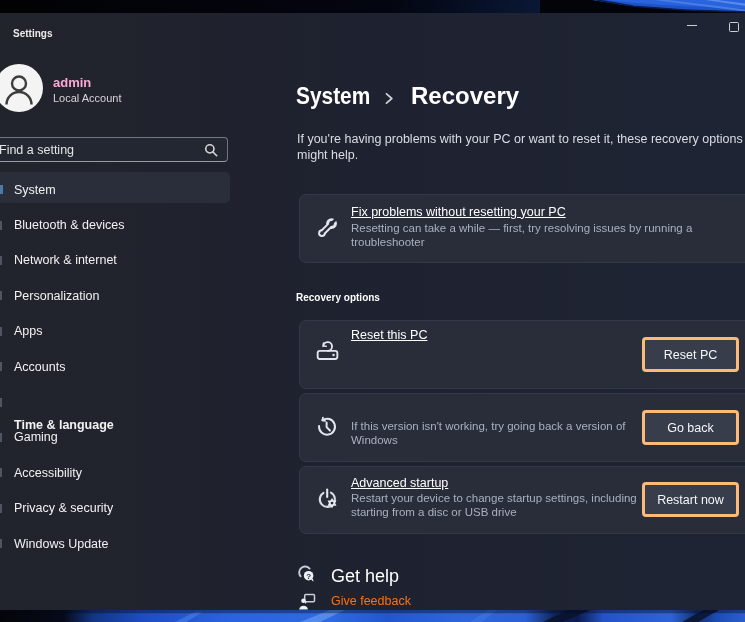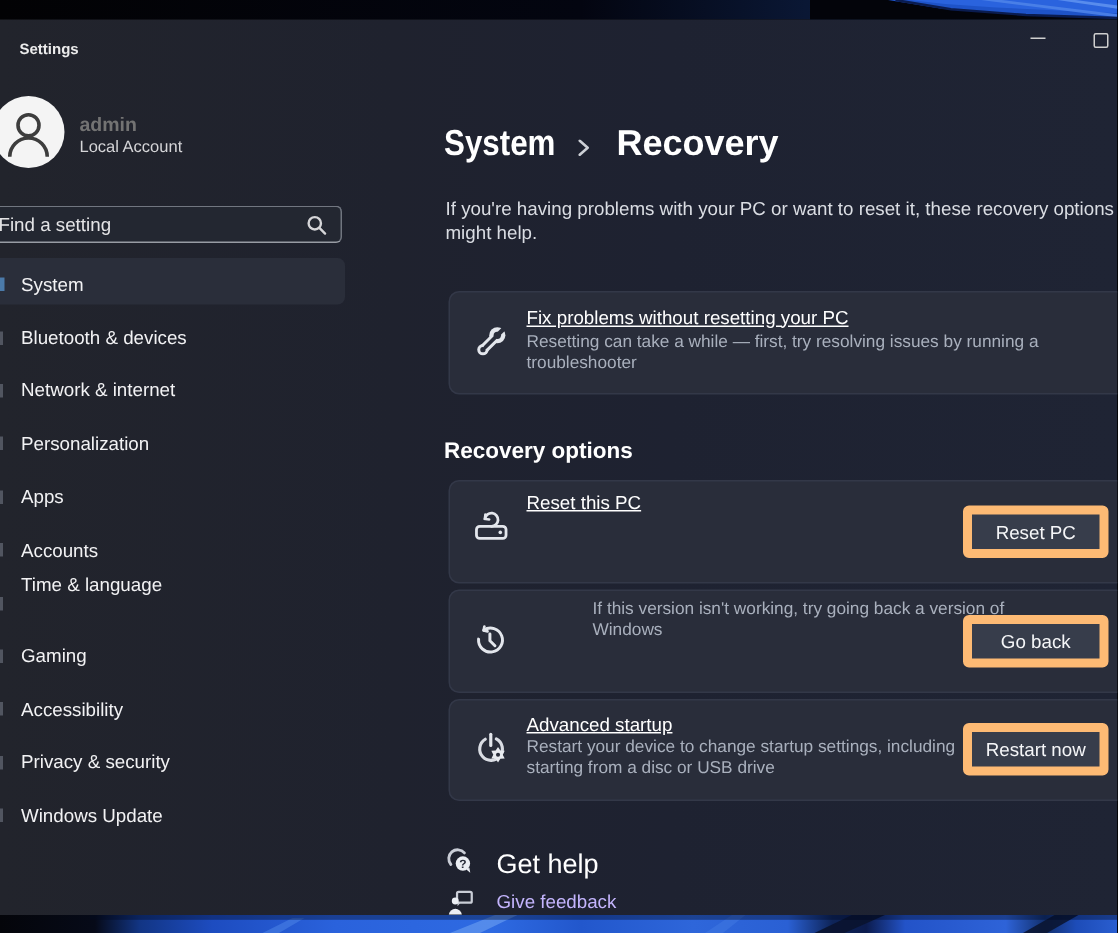--- a/index.html
+++ b/index.html
@@ -8,28 +8,28 @@
   .abs{position:absolute;}
   
   #topstrip{left:0;top:0;width:745px;height:13px;
     background:linear-gradient(90deg,#020204 0%,#030510 52%,#0a1734 72%,#0d1d44 85%,#0a1534 100%);}
   
   #win{left:0;top:13px;width:745px;height:597px;
     background:linear-gradient(90deg,#22242c 0%,#1f222e 35%,#1e2231 60%,#1f2434 100%);}
   
   #botstrip{left:0;top:610px;width:745px;height:12px;}
 
-  .txt{color:#737373;}
+  .txt{color:#f9a8d4;}
   .navitem{position:absolute;left:14px;font-size:12.5px;color:#f2f2f4;white-space:nowrap;}
   .card{position:absolute;left:299px;width:462px;background:#292d3a;
     border:1px solid #333848;border-radius:7px;box-sizing:border-box;}
   .cardtitle{position:absolute;left:52px;font-size:12.5px;color:#ffffff;white-space:nowrap;text-decoration:underline;}
   .carddesc{position:absolute;left:52px;font-size:11.5px;line-height:13.8px;color:#a9b0bd;white-space:nowrap;}
   .btn{position:absolute;left:343px;width:97px;height:35px;background:#373d4b;
-    border:6px solid #fdba74;border-radius:4px;box-sizing:border-box;
+    border:3px solid #fdba74;border-radius:4px;box-sizing:border-box;
     color:#f5f6f8;font-size:12.5px;display:flex;align-items:center;justify-content:center;}
   .cicon{position:absolute;left:19px;}
 </style>
 </head>
 <body>
 <div id="stage">
   <div class="abs" id="topstrip"></div>
   <div class="abs" id="win"></div>
 
   <svg class="abs" style="left:540px;top:0" width="205" height="13" viewBox="0 0 205 13">
@@ -61,21 +61,21 @@
     <line x1="8.7" y1="8.7" x2="12" y2="12" stroke="#d5d5d8" stroke-width="1.4" stroke-linecap="round"></line>
   </svg>
 
   <div class="abs" style="left:-12px;top:171.5px;width:242px;height:31px;background:#2a2e3a;border-radius:5px;"></div>
   <div class="navitem" style="top:182.5px;">System</div>
   <div class="navitem" style="top:217.9px;">Bluetooth &amp; devices</div>
   <div class="navitem" style="top:253.3px;">Network &amp; internet</div>
   <div class="navitem" style="top:288.7px;">Personalization</div>
   <div class="navitem" style="top:324.1px;">Apps</div>
   <div class="navitem" style="top:359.5px;">Accounts</div>
-  <div class="navitem" style="top:383px;">Time &amp; language</div>
+  <div class="navitem" style="top:418px;font-weight:bold;">Time &amp; language</div>
   <div class="navitem" style="top:430.3px;">Gaming</div>
   <div class="navitem" style="top:465.7px;">Accessibility</div>
   <div class="navitem" style="top:501.1px;">Privacy &amp; security</div>
   <div class="navitem" style="top:536.5px;">Windows Update</div>
   <div class="abs" style="left:0;top:185.2px;width:2.5px;height:9px;background:#5a9bd8;opacity:.7;"></div>
   <div class="abs" style="left:0;top:220.6px;width:2px;height:9px;background:#98a0ae;opacity:.4;"></div>
   <div class="abs" style="left:0;top:256px;width:2px;height:9px;background:#98a0ae;opacity:.4;"></div>
   <div class="abs" style="left:0;top:291.4px;width:2px;height:9px;background:#98a0ae;opacity:.4;"></div>
   <div class="abs" style="left:0;top:326.8px;width:2px;height:9px;background:#98a0ae;opacity:.4;"></div>
   <div class="abs" style="left:0;top:362.2px;width:2px;height:9px;background:#98a0ae;opacity:.4;"></div>
@@ -101,21 +101,21 @@
       <circle cx="5.2" cy="15.0" r="3.3" fill="#e3e6ec"></circle>
       <circle cx="5.2" cy="15.0" r="1.55" fill="#292d3a"></circle>
       <line x1="6.6" y1="13.6" x2="12.4" y2="7.8" stroke="#292d3a" stroke-width="2.1" stroke-linecap="round"></line>
       <circle cx="13.6" cy="6.6" r="2.15" fill="#292d3a"></circle>
       <polygon points="12.7,5.7 16.9,1.5 18.7,3.3 14.5,7.5" fill="#292d3a"></polygon>
     </svg>
     <div class="cardtitle" style="top:10.5px;">Fix problems without resetting your PC</div>
     <div class="carddesc" style="top:28px;">Resetting can take a while — first, try resolving issues by running a<br>troubleshooter</div>
   </div>
 
-  <div class="abs" style="left:296px;top:292px;font-size:15px;font-weight:bold;color:#fff;">Recovery options</div>
+  <div class="abs" style="left:296px;top:292px;font-size:10px;font-weight:bold;color:#fff;">Recovery options</div>
 
   <div class="card" style="top:320px;height:69px;"></div>
   <div class="abs" style="left:299px;top:320px;width:446px;height:69px;">
     <svg class="cicon" style="top:19px;left:17px;" width="23" height="22" viewBox="0 0 21 20">
       <g fill="none" stroke="#e3e6ec" stroke-width="1.7" stroke-linecap="round">
         <rect x="1.5" y="10.8" width="18" height="7.4" rx="2"></rect>
         <path d="M6.7 6.1 A4 4 0 1 1 10.6 10.8"></path>
         <path d="M6.9 3.6 L6.6 6.3 L9.3 6.6" stroke-width="1.5"></path>
       </g>
       <circle cx="16" cy="14.5" r="1.1" fill="#e3e6ec"></circle>
@@ -126,21 +126,21 @@
 
   <div class="card" style="top:393px;height:69px;"></div>
   <div class="abs" style="left:299px;top:393px;width:446px;height:69px;">
     <svg class="cicon" style="top:23px;left:17px;" width="21" height="21" viewBox="0 0 20 20">
       <g fill="none" stroke="#e3e6ec" stroke-width="1.9" stroke-linecap="round">
         <path d="M6.2 3.9 A7.6 7.6 0 1 1 2.9 9.6"></path>
         <path d="M6.6 1.6 L6.1 4.1 L8.6 4.7" stroke-width="1.7" stroke-linejoin="round"></path>
         <path d="M10.1 6.3 L10.1 10.6 L13.3 13.8"></path>
       </g>
     </svg>
-    <div class="carddesc" style="top:7px;margin-left:44px;">If this version isn't working, try going back a version of<br>Windows</div>
+    <div class="carddesc" style="top:27px;">If this version isn't working, try going back a version of<br>Windows</div>
     <div class="btn" style="top:17px;">Go back</div>
   </div>
 
   <div class="card" style="top:466px;height:68px;"></div>
   <div class="abs" style="left:299px;top:466px;width:490px;height:68px;">
     <svg class="cicon" style="top:22px;left:17.5px;" width="21" height="21" viewBox="0 0 20 20">
       <g fill="none" stroke="#e3e6ec" stroke-width="2" stroke-linecap="round">
         <path d="M6.2 4.6 A7.2 7.2 0 1 0 13.2 4.4" opacity="0.95"></path>
         <line x1="9.7" y1="1.4" x2="9.7" y2="8.6"></line>
       </g>
@@ -158,21 +158,21 @@
     <path d="M13.9 14.6 l2.6 2.2 -0.6-3.4 Z" fill="#ecEFf4"></path>
     <text x="11.6" y="13.6" font-size="8" font-weight="bold" fill="#292d3a" text-anchor="middle">?</text>
   </svg>
   <div class="abs" style="left:331px;top:566px;font-size:18px;color:#ffffff;">Get help</div>
   <svg class="abs" style="left:296px;top:591px;" width="20" height="20" viewBox="0 0 20 20">
     <rect x="8.7" y="3.6" width="9.8" height="7.2" rx="1" fill="none" stroke="#c9cdd6" stroke-width="1.5"></rect>
     <path d="M11 10.8 l-2 2.4 0-2.4 Z" fill="#c9cdd6"></path>
     <circle cx="7.5" cy="9.7" r="2.3" fill="#ecEFf4"></circle>
     <path d="M3.2 18.6 A4.4 4.4 0 0 1 11.9 18.6 Z" fill="#ecEFf4"></path>
   </svg>
-  <div class="abs" style="left:331px;top:594px;font-size:12.5px;color:#c4b5fd;">Give feedback</div>
+  <div class="abs" style="left:331px;top:594px;font-size:12.5px;color:#f97316;">Give feedback</div>
 
   <svg class="abs" id="botstrip" width="745" height="12" viewBox="0 0 745 12" preserveAspectRatio="none">
     <defs>
       <linearGradient id="bg1" x1="0" y1="0" x2="1" y2="0">
         <stop offset="0" stop-color="#04050a"></stop>
         <stop offset="0.085" stop-color="#060a18"></stop>
         <stop offset="0.125" stop-color="#123584"></stop>
         <stop offset="0.19" stop-color="#1d4cc0"></stop>
         <stop offset="0.30" stop-color="#2a62dc"></stop>
         <stop offset="0.44" stop-color="#2e6ae2"></stop>

